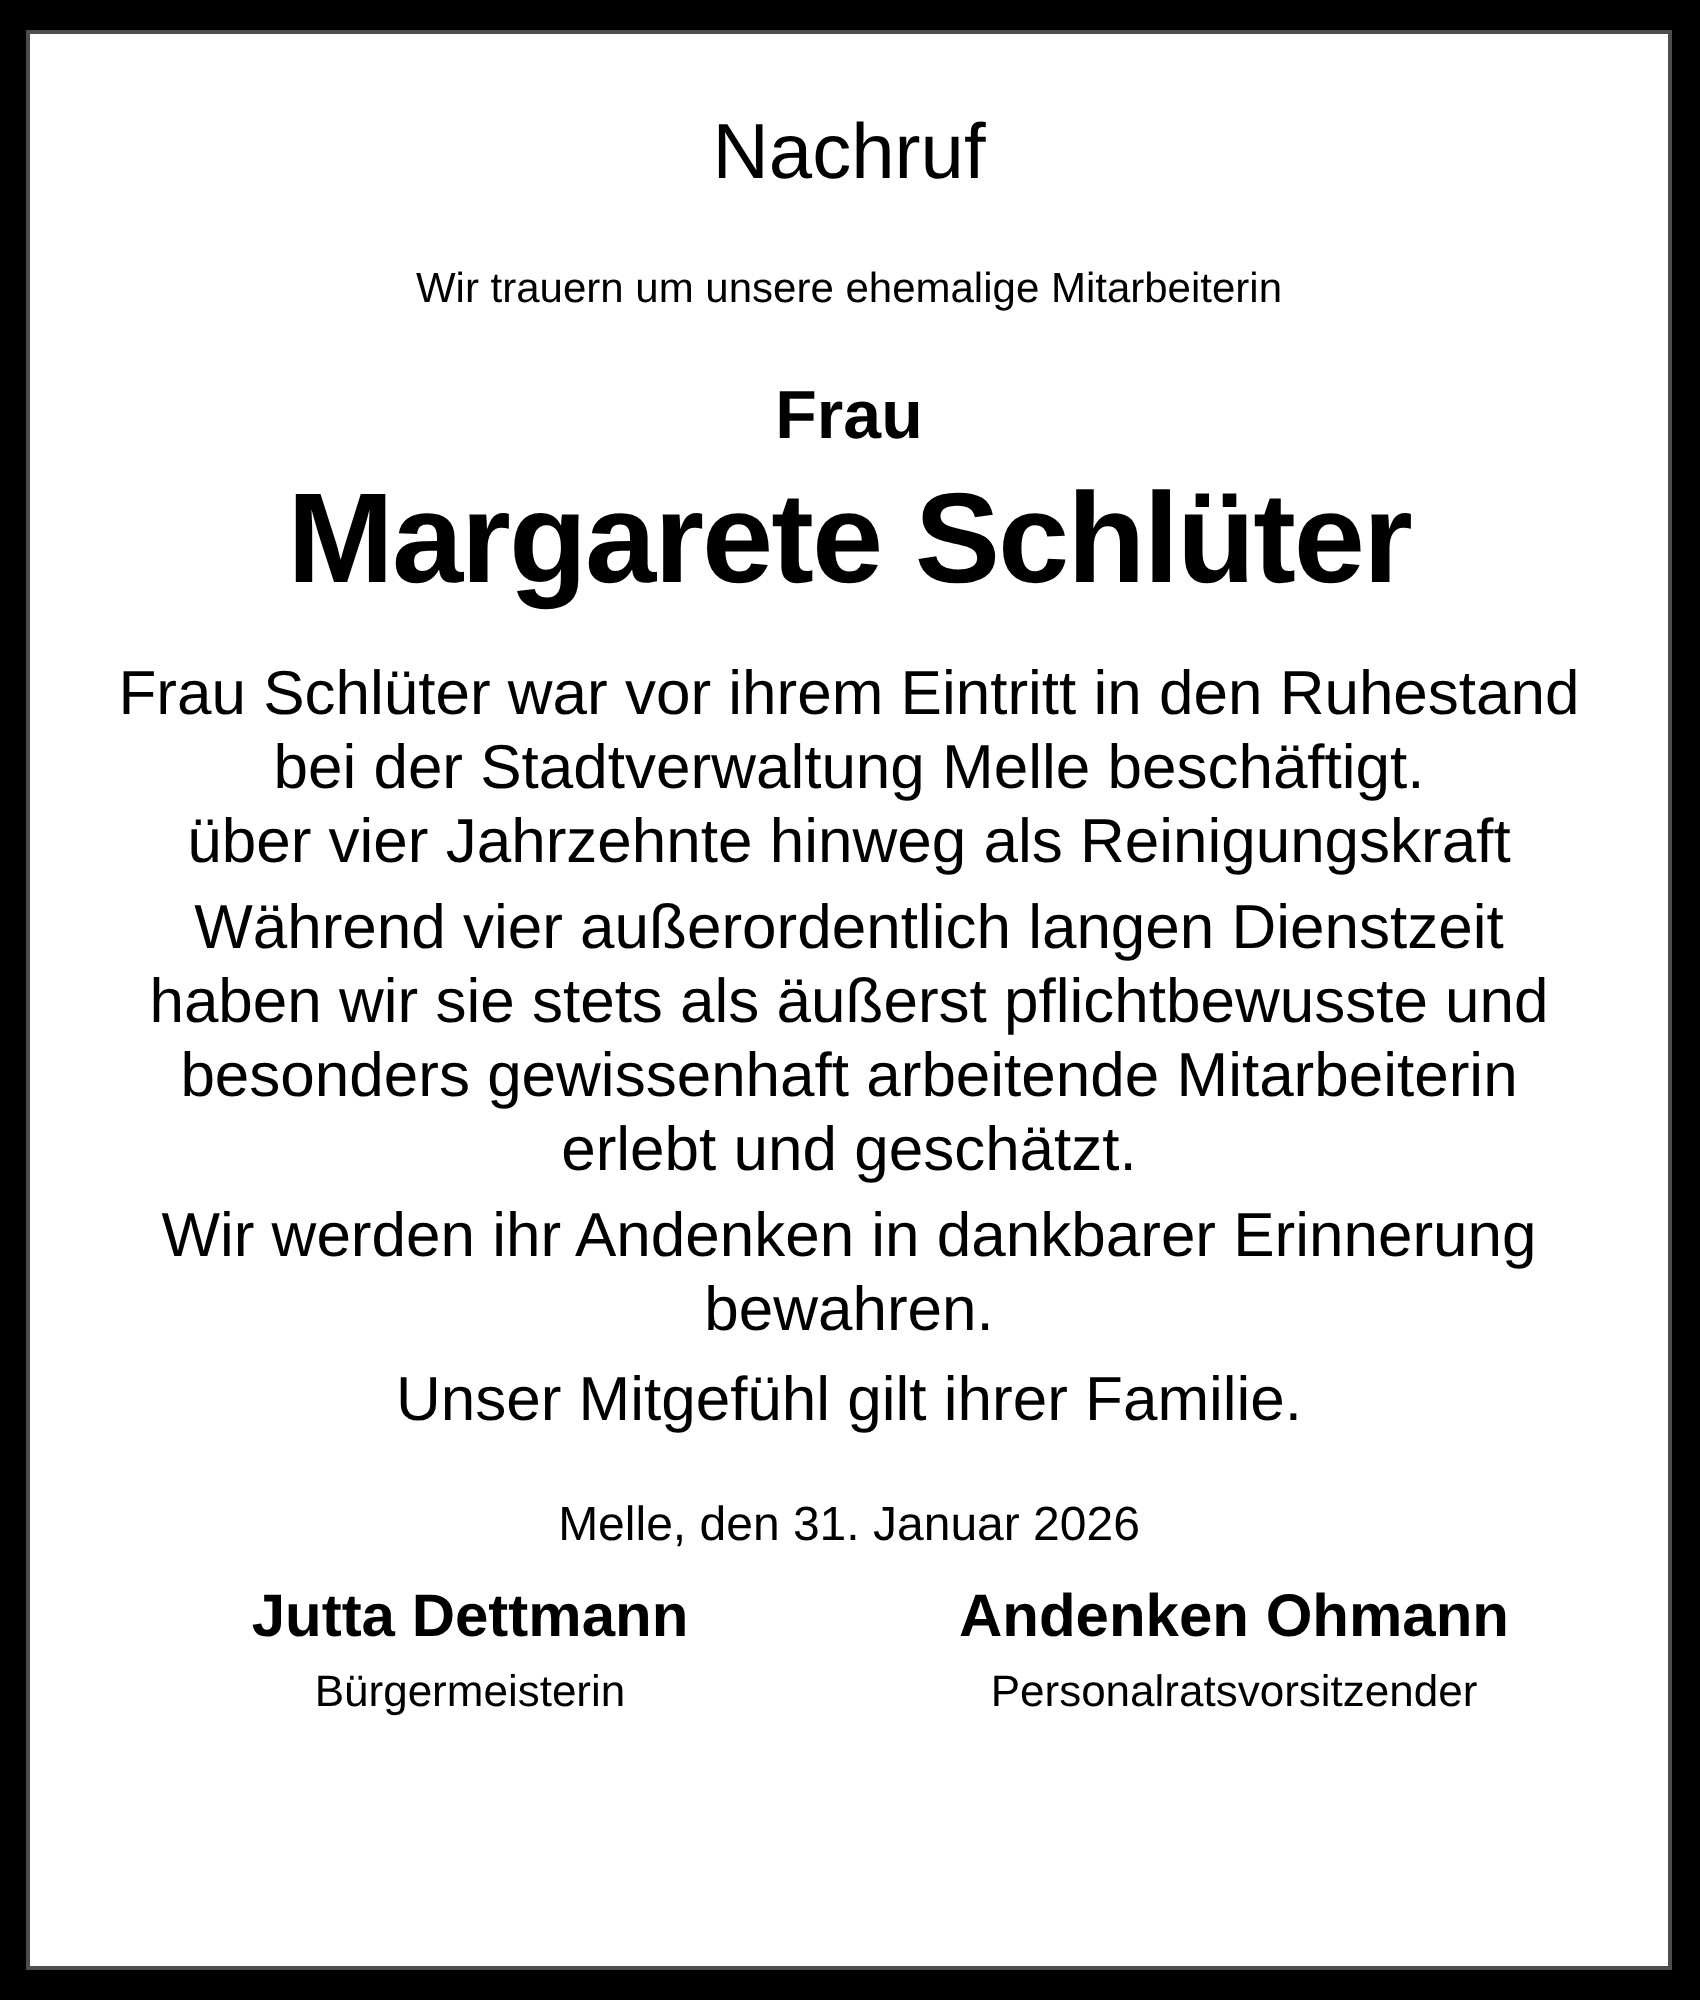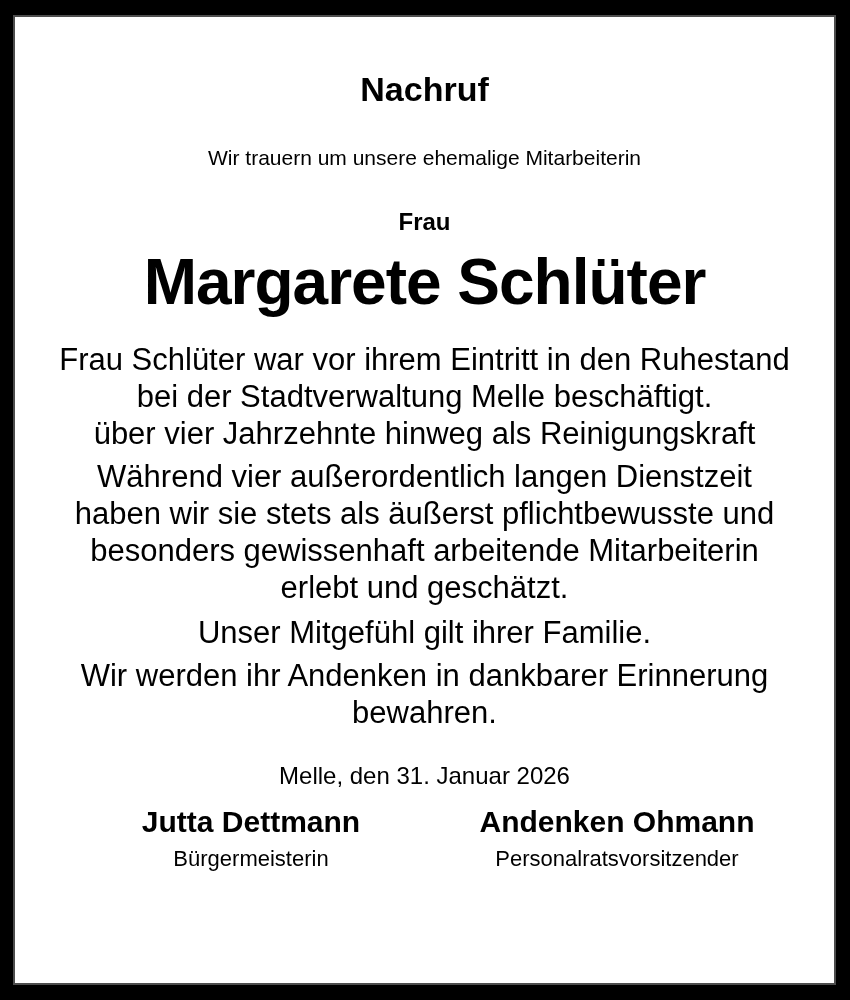--- a/index.html
+++ b/index.html
@@ -19,33 +19,33 @@
   .card {
     width: 100%;
     height: 100%;
     box-sizing: border-box;
     background: #ffffff;
     border: 2px solid #4d4d4d;
     text-align: center;
     overflow: hidden;
   }
   .notice-title {
-    margin-top: 55px;
-    font-size: 34px;
+    margin-top: 42px;
+    font-size: 39px;
     line-height: 35px;
-    font-weight: bold;
+    font-weight: normal;
   }
   .intro {
     margin-top: 32px;
     font-size: 21px;
     line-height: 37px;
   }
   .salutation {
     margin-top: 28px;
-    font-size: 24px;
+    font-size: 34px;
     line-height: 35px;
     font-weight: bold;
   }
   .deceased-name {
     margin: 6px 0 0 0;
     font-size: 64px;
     line-height: 74px;
     font-weight: bold;
     letter-spacing: -1px;
   }
@@ -77,21 +77,21 @@
     margin-top: 10px;
     height: 80px;
   }
   .sig {
     position: absolute;
     top: 0;
     transform: translateX(-50%);
     white-space: nowrap;
     text-align: center;
   }
-  .sig-left  { left: 236px; }
+  .sig-left  { left: 220px; }
   .sig-right { left: 602px; }
   .sig-name {
     font-size: 30px;
     line-height: 35px;
     font-weight: bold;
   }
   .sig-role {
     margin-top: 4px;
     font-size: 22px;
     line-height: 32px;
@@ -117,27 +117,27 @@
       <div>über vier Jahrzehnte hinweg als Reinigungskraft</div>
     </div>
 
     <div class="para">
       <div>Während vier außerordentlich langen Dienstzeit</div>
       <div>haben wir sie stets als äußerst pflichtbewusste und</div>
       <div>besonders gewissenhaft arbeitende Mitarbeiterin</div>
       <div>erlebt und geschätzt.</div>
     </div>
 
-    <div class="para last">
-      <div>Unser Mitgefühl gilt ihrer Familie.</div>
-    </div>
-
     <div class="para">
       <div>Wir werden ihr Andenken in dankbarer Erinnerung</div>
       <div>bewahren.</div>
+    </div>
+
+    <div class="para last">
+      <div>Unser Mitgefühl gilt ihrer Familie.</div>
     </div>
 
     <div class="dateline">Melle, den 31. Januar 2026</div>
 
 
     <div class="sigs">
       <div class="sig sig-left">
         <div class="sig-name">Jutta Dettmann</div>
         <div class="sig-role">Bürgermeisterin</div>
       </div>

